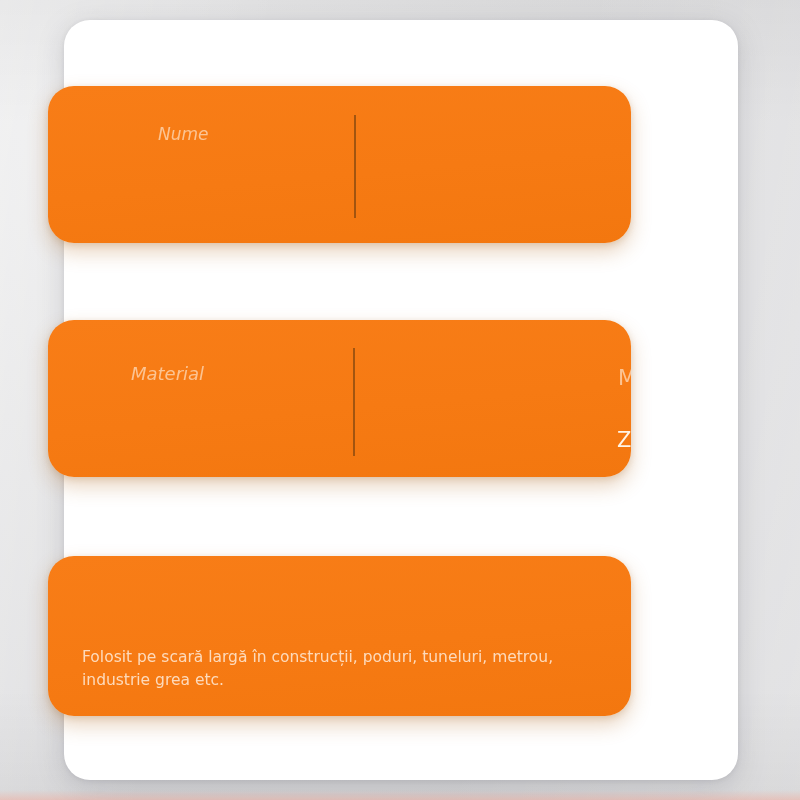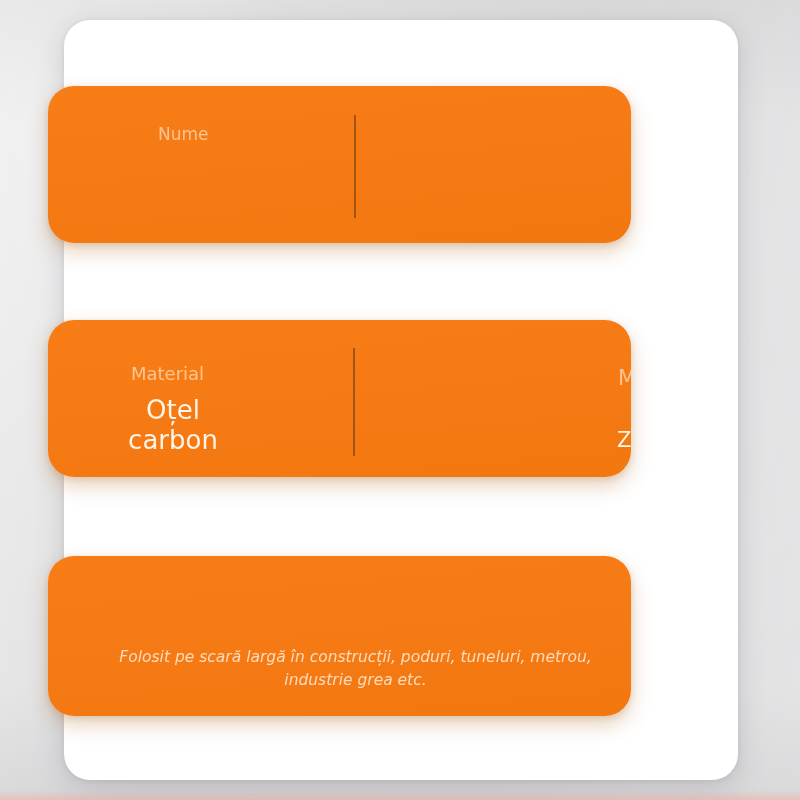--- a/index.html
+++ b/index.html
@@ -81,20 +81,21 @@
   
   .split {
     position: absolute;
     inset: 0;
     display: flex;
   }
   .col-left {
     width: 258px;
     flex: none;
     position: relative;
+    font-style: italic;
   }
   .col-right {
     flex: 1;
     position: relative;
   }
   .divider {
     position: absolute;
     width: 1.5px;
     background: #8a4a10;
     opacity: 0.78;
@@ -136,28 +137,26 @@
   
   #a-heading {
     position: absolute;
     left: 57px; top: 42px;
     font-size: 24px;
     color: rgba(255,240,224,0.70);
     white-space: nowrap;
   }
   #a-body {
     position: absolute;
-    left: 56px;
+    left: 34px;
     top: 90px;
     width: 503px;
-    text-align: center;
     font-size: 15.5px;
     line-height: 1.5;
     color: rgba(255,243,230,0.80);
-    font-style: italic;
   }
 </style>
 </head>
 <body>
 
 <div id="backdrop"></div>
 <div id="backdrop-sheen"></div>
 <div id="backdrop-vignette"></div>
 <div id="bottom-tint"></div>
 
@@ -178,22 +177,20 @@
     </div>
 
   </div>
 </div>
 
 <div class="card" id="card-material">
   <div class="split">
 
     <div class="col-left">
       <div class="label" id="m1-label">Material</div>
-      <div id="m1-value">Oțel
-carbon</div>
     </div>
 
     <div class="divider" id="m1-divider"></div>
 
     <div class="col-right">
       <div class="label" id="m2-label">Metoda de prelucrare</div>
       <div class="value" id="m2-value">Zincat/Calcat fierbinte/rece</div>
     </div>
 
   </div>

